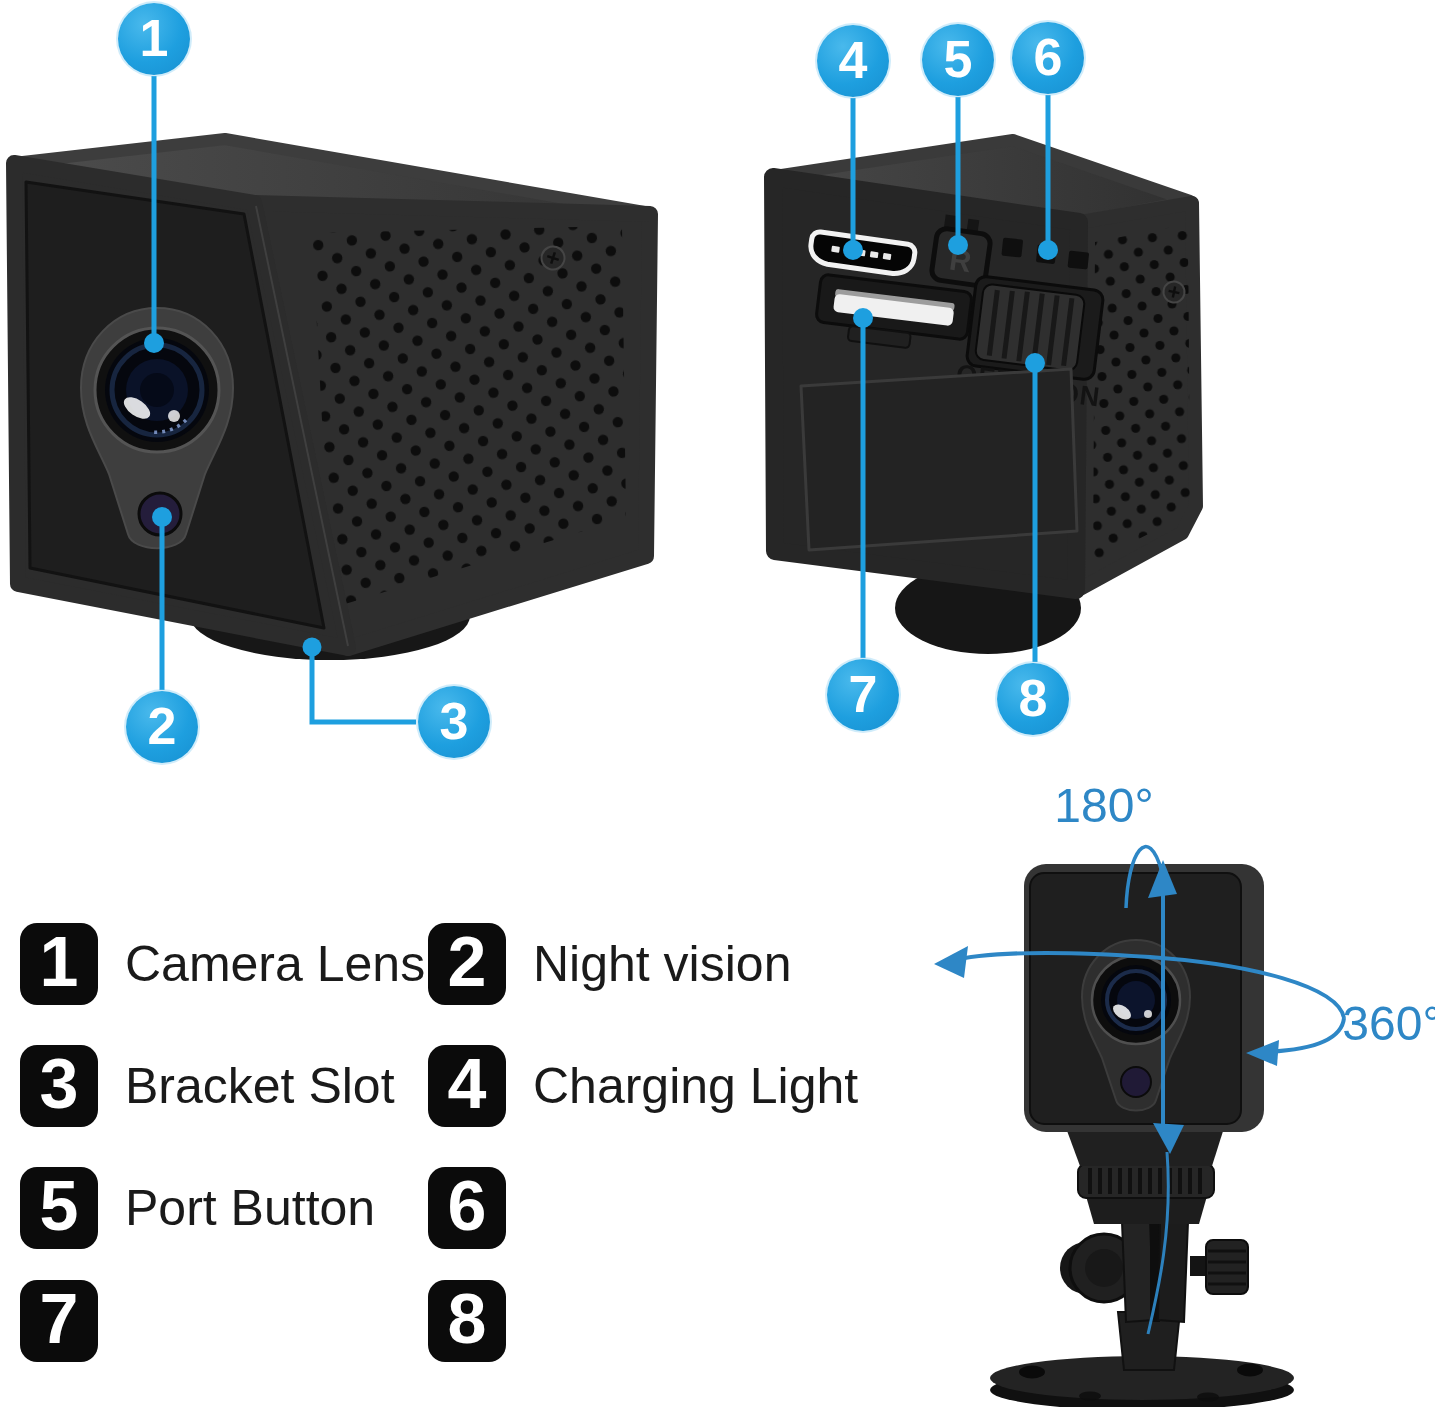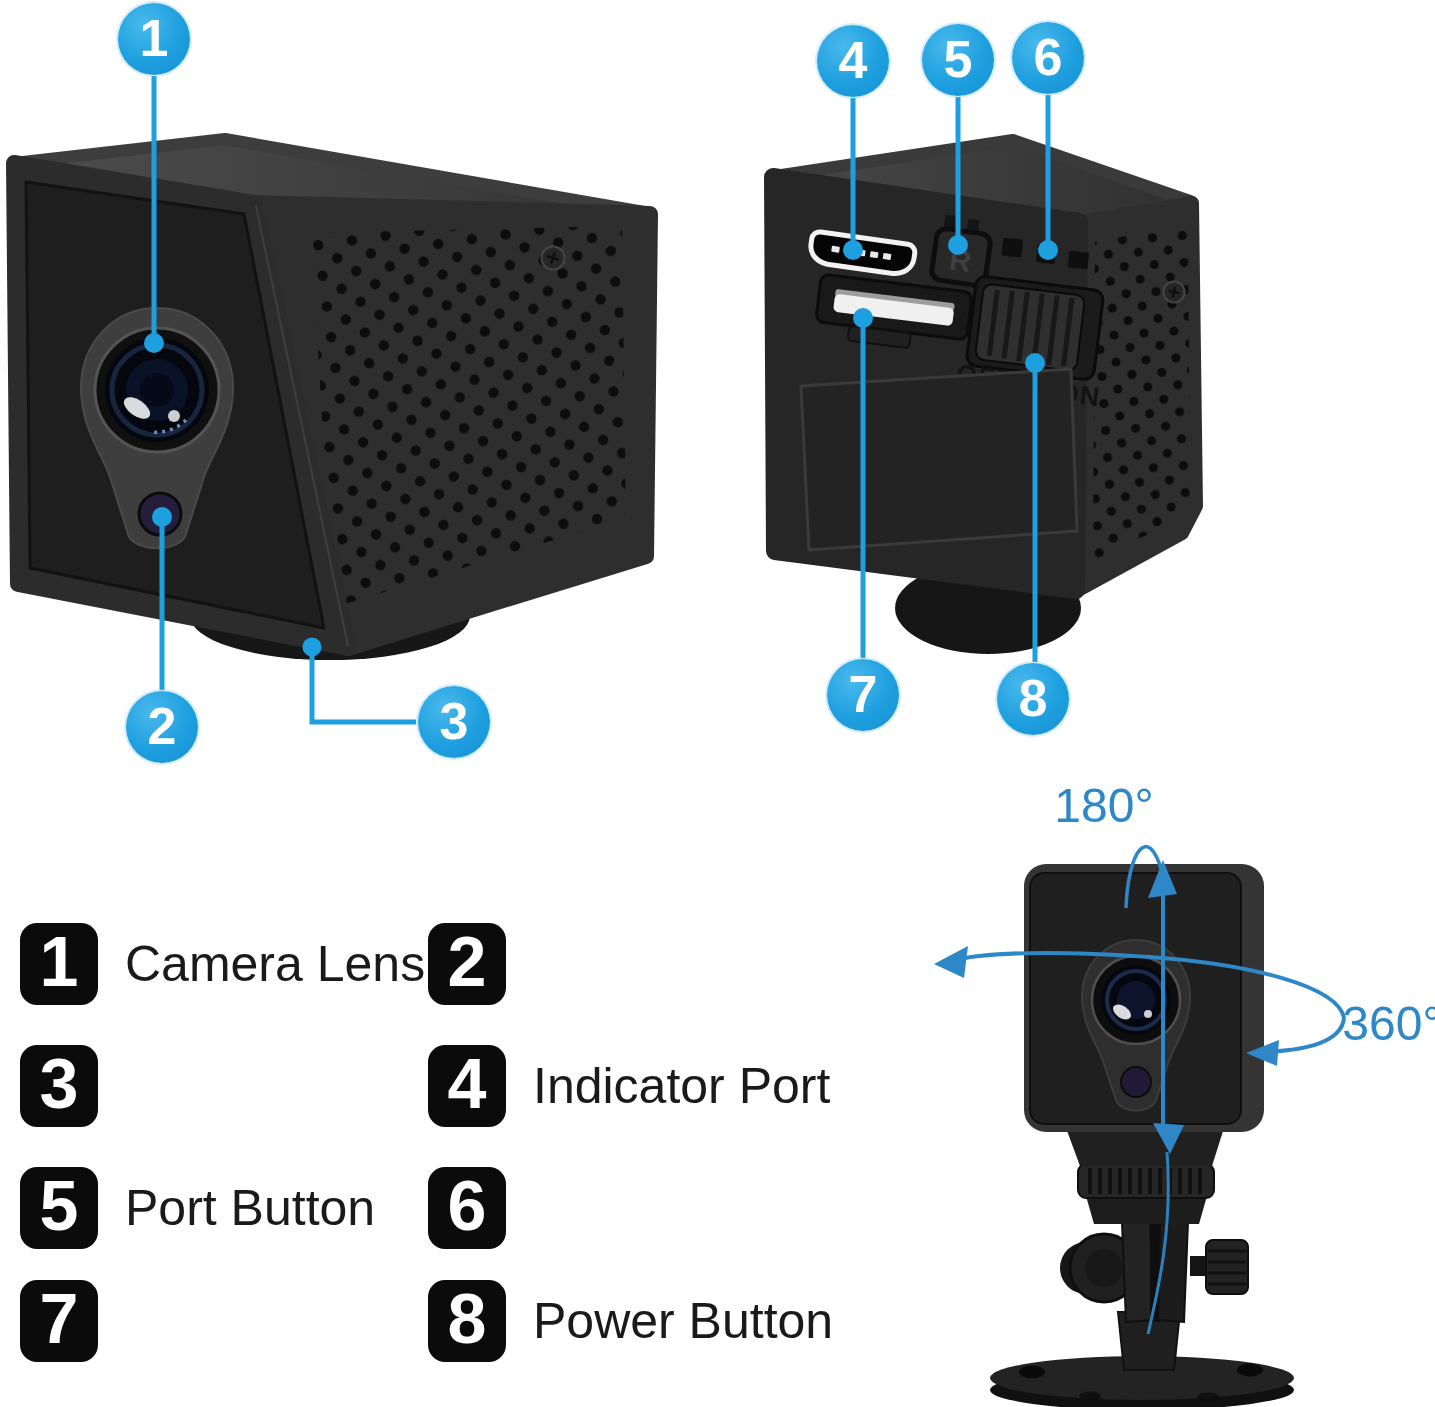--- a/index.html
+++ b/index.html
@@ -263,33 +263,37 @@
         </div>
       <div class="legend-label">
           <span>Camera Lens</span>
         </div>
     </div>
     <div class="legend-item" style="left:428px;top:923px">
       <div class="legend-badge">
           <span>2</span>
         </div>
       <div class="legend-label">
+          <span>Night vision</span>
         </div>
     </div>
     <div class="legend-item" style="left:20px;top:1045px">
       <div class="legend-badge">
           <span>3</span>
         </div>
+      <div class="legend-label">
+          <span>Bracket Slot</span>
+        </div>
     </div>
     <div class="legend-item" style="left:428px;top:1045px">
       <div class="legend-badge">
           <span>4</span>
         </div>
       <div class="legend-label">
-          <span>Indicator Port</span>
+          <span>Charging Light</span>
         </div>
     </div>
     <div class="legend-item" style="left:20px;top:1167px">
       <div class="legend-badge">
           <span>5</span>
         </div>
       <div class="legend-label">
           <span>Port Button</span>
         </div>
     </div>
@@ -300,19 +304,16 @@
     </div>
     <div class="legend-item" style="left:20px;top:1280px">
       <div class="legend-badge">
           <span>7</span>
         </div>
     </div>
     <div class="legend-item" style="left:428px;top:1280px">
       <div class="legend-badge">
           <span>8</span>
         </div>
-      <div class="legend-label">
-          <span>Power Button</span>
-        </div>
     </div>
   </div>
 
 </div>
 
 </body></html>

